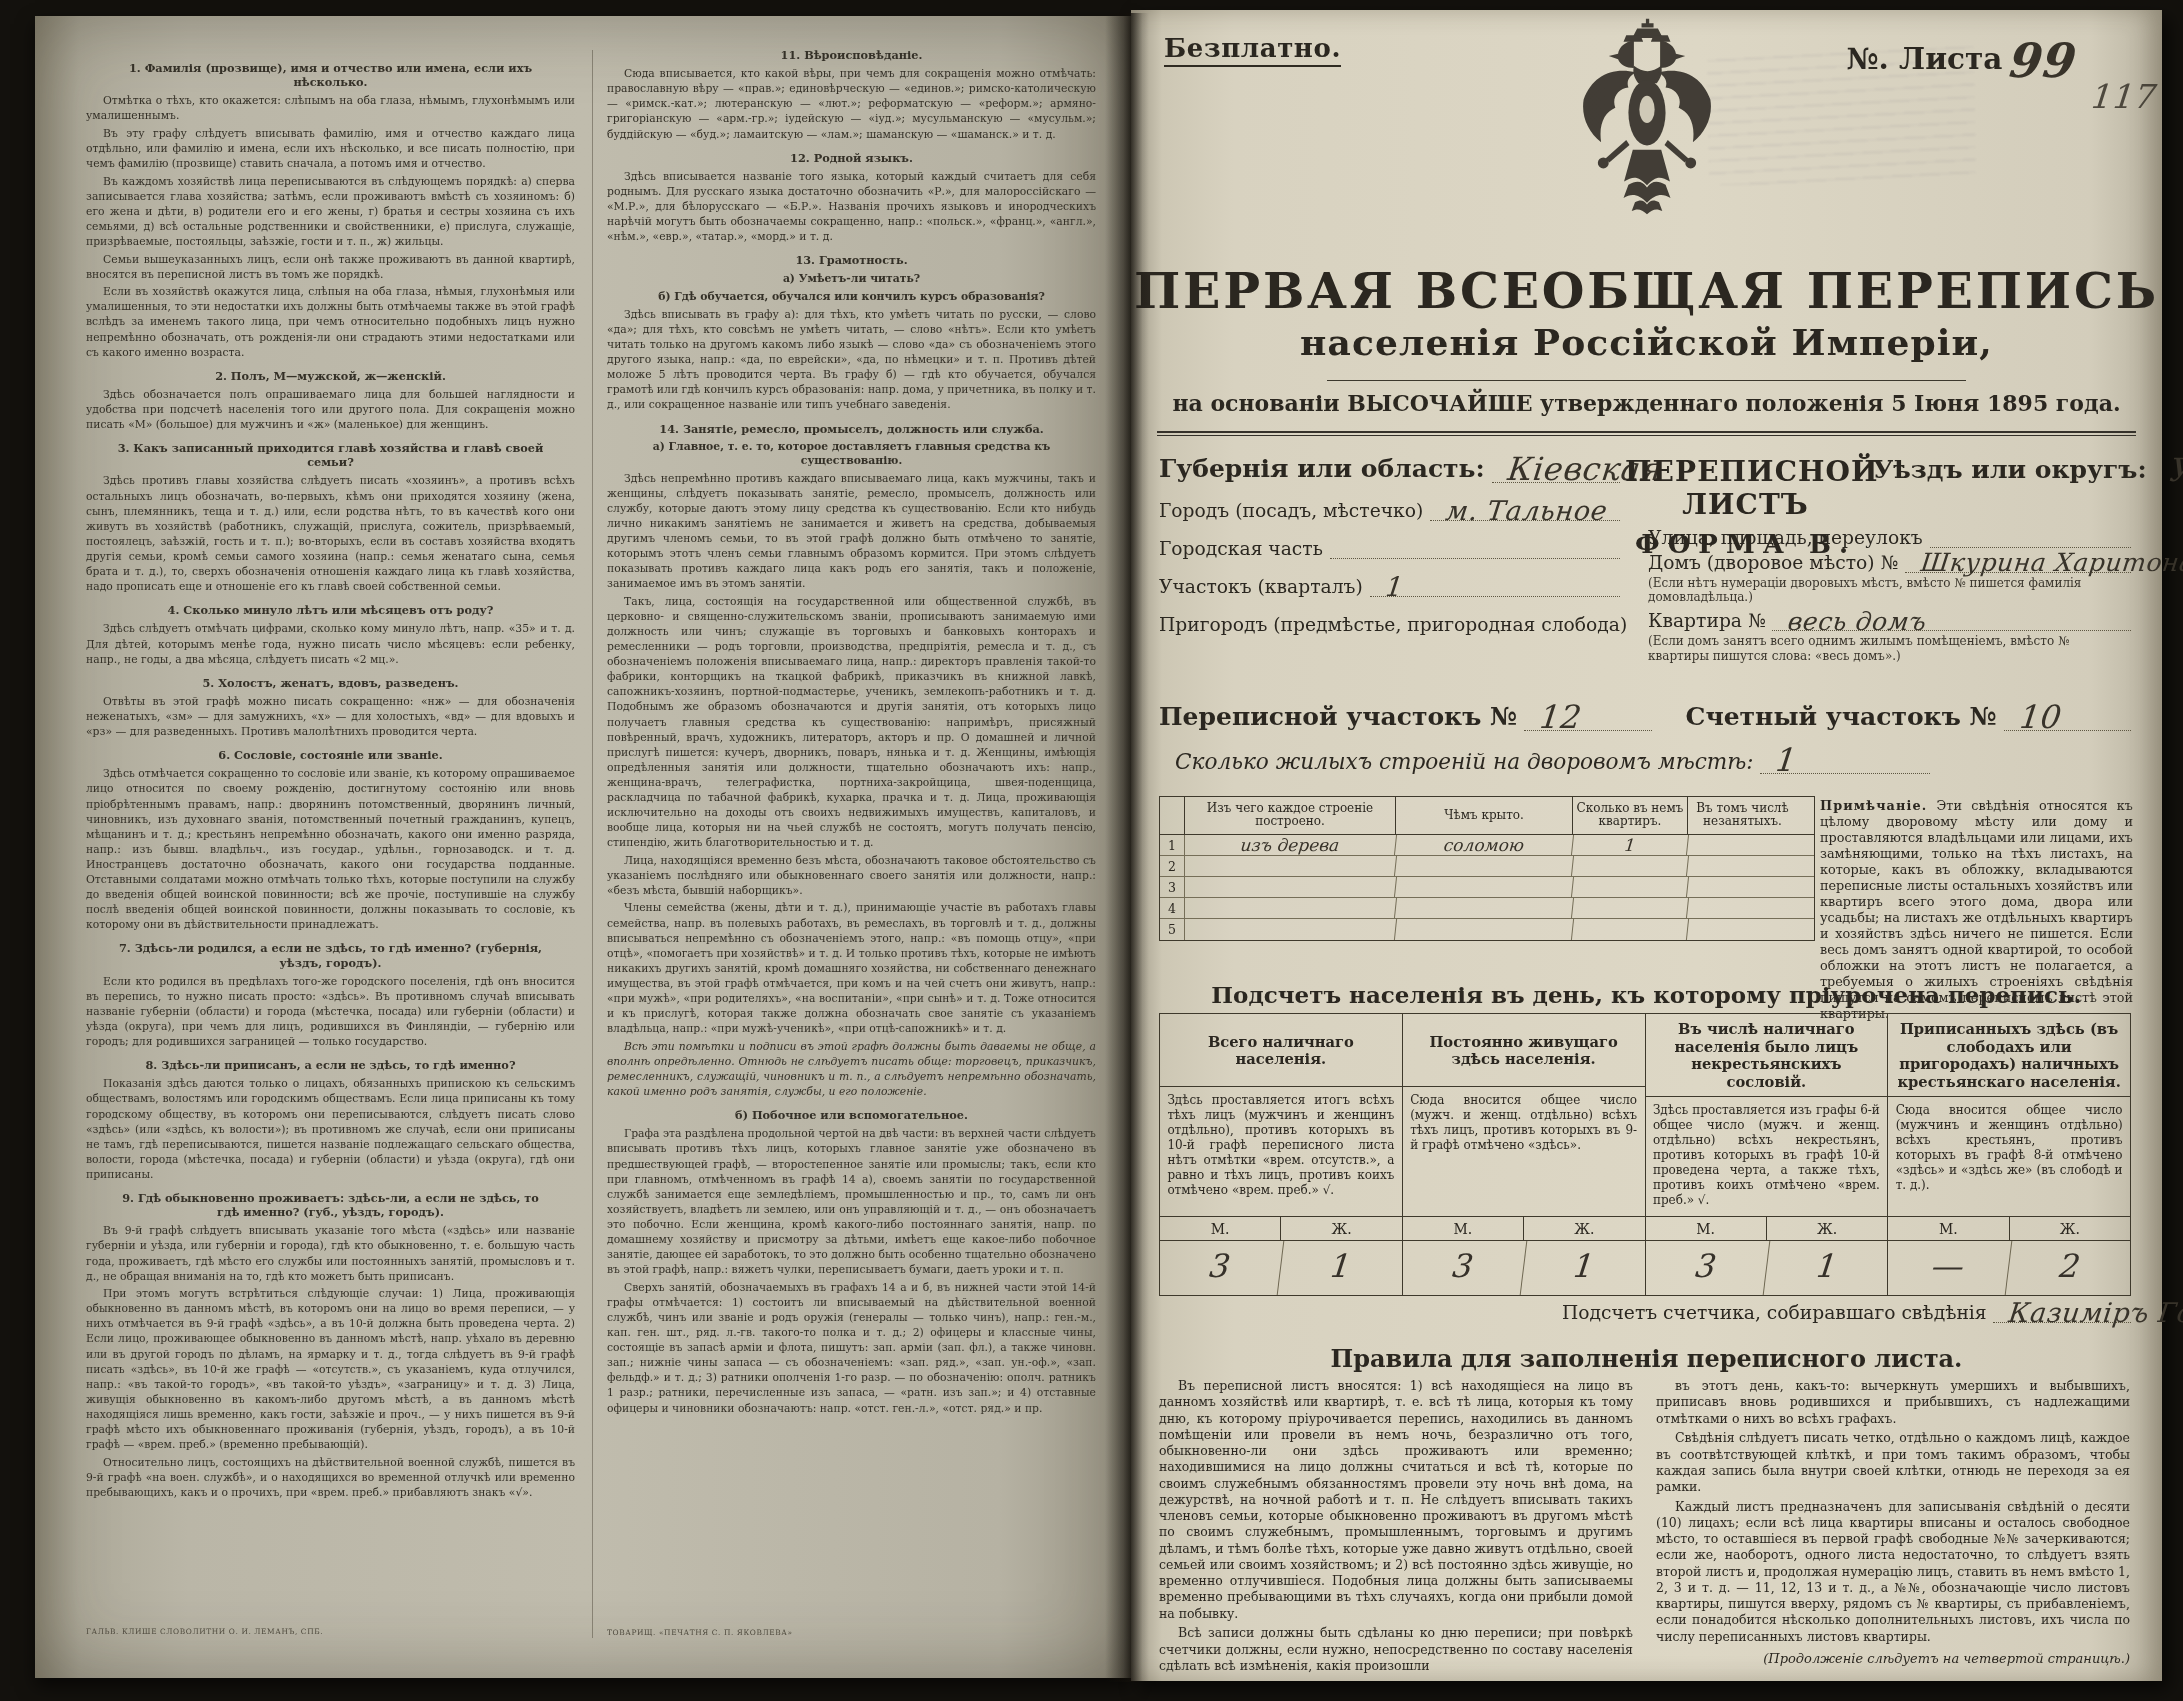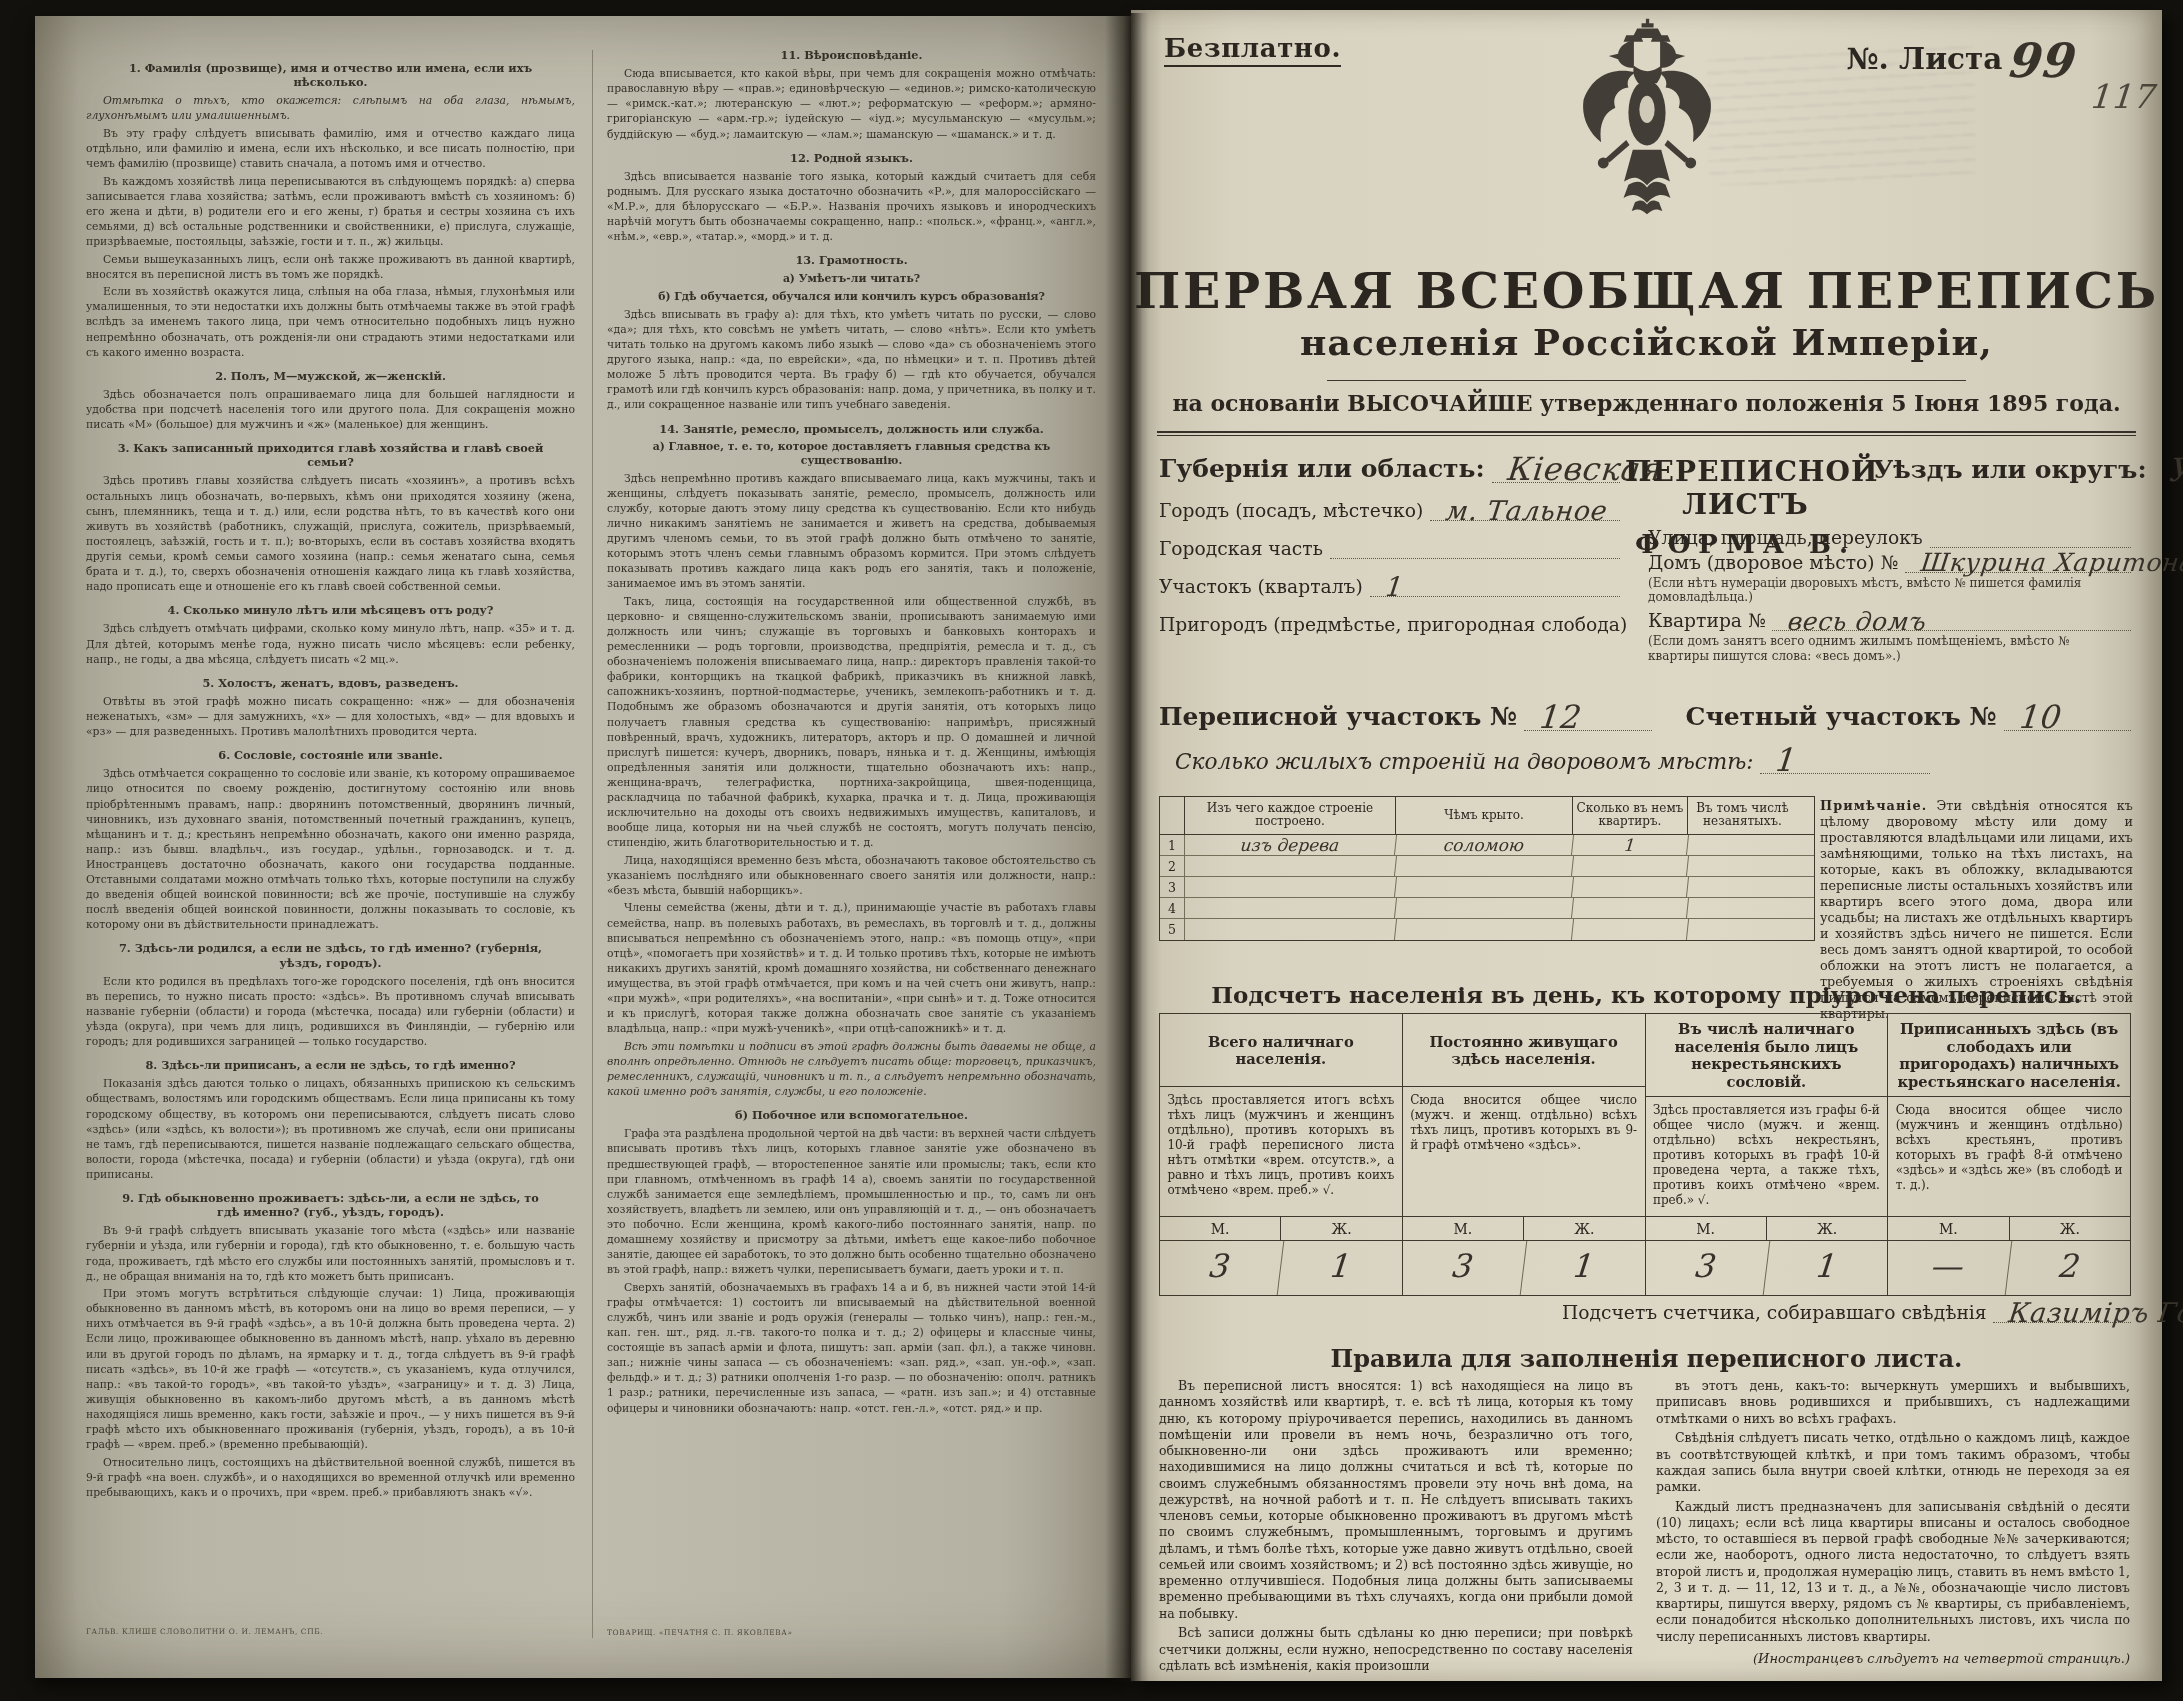--- a/index.html
+++ b/index.html
@@ -18,21 +18,21 @@
   .page-left::after{
     content:""; position:absolute; left:557px; top:34px; bottom:40px; width:0.6px;
     background:rgba(70,64,50,.45);
   }
   .lp-col{ position:absolute; top:36px; width:489px; height:1588px; overflow:hidden;
     color:#343027; font-size:10.8px; line-height:1.4; text-align:justify; }
   #lp-col1{ left:51px; }
   #lp-col2{ left:572px; top:23px; height:1602px; }
   .lp-h{ text-align:center; font-weight:bold; font-size:11.3px; line-height:1.25; margin:9px 26px 4px; }
   .lp-sub{ text-align:center; font-weight:bold; font-size:10.8px; line-height:1.25; margin:4.5px 34px 3.4px; }
-  .lp-note{ font-style:italic; text-indent:17px; margin-bottom:2.8px; }
+  .lp-note{ text-indent:17px; margin-bottom:2.8px; }
   .lp-p{ text-indent:17px; margin-bottom:2.3px; }
   .lp-p.em{ font-style:italic; }
   .lp-footer{ position:absolute; bottom:2.3px; left:0; right:0; text-align:left;
     font-size:7.4px; letter-spacing:0.6px; color:#4d483c; }
   
   .gutter{ position:absolute; left:1105px; top:12.5px; width:44px; height:1669px; z-index:4; pointer-events:none;
     background:linear-gradient(90deg, rgba(18,15,10,0) 0%, rgba(18,15,10,.5) 42%, rgba(18,15,10,.78) 58%, rgba(18,15,10,.15) 85%, rgba(18,15,10,0) 100%); }
   
   .page-right{
     position:absolute; left:1131px; top:10.2px; width:1031px; height:1671px;
@@ -437,18 +437,18 @@
   <div class="rules-title">Правила для заполненія переписного листа.</div>
   <div class="rules">
     <div class="rcol" id="rules-col1">
         <p>Въ переписной листъ вносятся: 1) всѣ находящіеся на лицо въ данномъ хозяйствѣ или квартирѣ, т. е. всѣ тѣ лица, которыя къ тому дню, къ которому пріурочивается перепись, находились въ данномъ помѣщеніи или провели въ немъ ночь, безразлично отъ того, обыкновенно-ли они здѣсь проживаютъ или временно; находившимися на лицо должны считаться и всѣ тѣ, которые по своимъ служебнымъ обязанностямъ провели эту ночь внѣ дома, на дежурствѣ, на ночной работѣ и т. п. Не слѣдуетъ вписывать такихъ членовъ семьи, которые обыкновенно проживаютъ въ другомъ мѣстѣ по своимъ служебнымъ, промышленнымъ, торговымъ и другимъ дѣламъ, и тѣмъ болѣе тѣхъ, которые уже давно живутъ отдѣльно, своей семьей или своимъ хозяйствомъ; и 2) всѣ постоянно здѣсь живущіе, но временно отлучившіеся. Подобныя лица должны быть записываемы временно пребывающими въ тѣхъ случаяхъ, когда они прибыли домой на побывку.</p>
         <p>Всѣ записи должны быть сдѣланы ко дню переписи; при повѣркѣ счетчики должны, если нужно, непосредственно по составу населенія сдѣлать всѣ измѣненія, какія произошли</p>
       </div>
     <div class="rcol" id="rules-col2">
         <p>въ этотъ день, какъ-то: вычеркнуть умершихъ и выбывшихъ, приписавъ вновь родившихся и прибывшихъ, съ надлежащими отмѣтками о нихъ во всѣхъ графахъ.</p>
         <p>Свѣдѣнія слѣдуетъ писать четко, отдѣльно о каждомъ лицѣ, каждое въ соотвѣтствующей клѣткѣ, и при томъ такимъ образомъ, чтобы каждая запись была внутри своей клѣтки, отнюдь не переходя за ея рамки.</p>
         <p>Каждый листъ предназначенъ для записыванія свѣдѣній о десяти (10) лицахъ; если всѣ лица квартиры вписаны и осталось свободное мѣсто, то оставшіеся въ первой графѣ свободные №№ зачеркиваются; если же, наоборотъ, одного листа недостаточно, то слѣдуетъ взять второй листъ и, продолжая нумерацію лицъ, ставить въ немъ вмѣсто 1, 2, 3 и т. д. — 11, 12, 13 и т. д., а №№, обозначающіе число листовъ квартиры, пишутся вверху, рядомъ съ № квартиры, съ прибавленіемъ, если понадобится нѣсколько дополнительныхъ листовъ, ихъ числа по числу переписанныхъ листовъ квартиры.</p>
-        <p class="cont">(Иностранцевъ слѣдуетъ на четвертой страницѣ.)</p>
+        <p class="cont">(Продолженіе слѣдуетъ на четвертой страницѣ.)</p>
       </div>
   </div>
 
 </div>
 
 
 </body></html>

